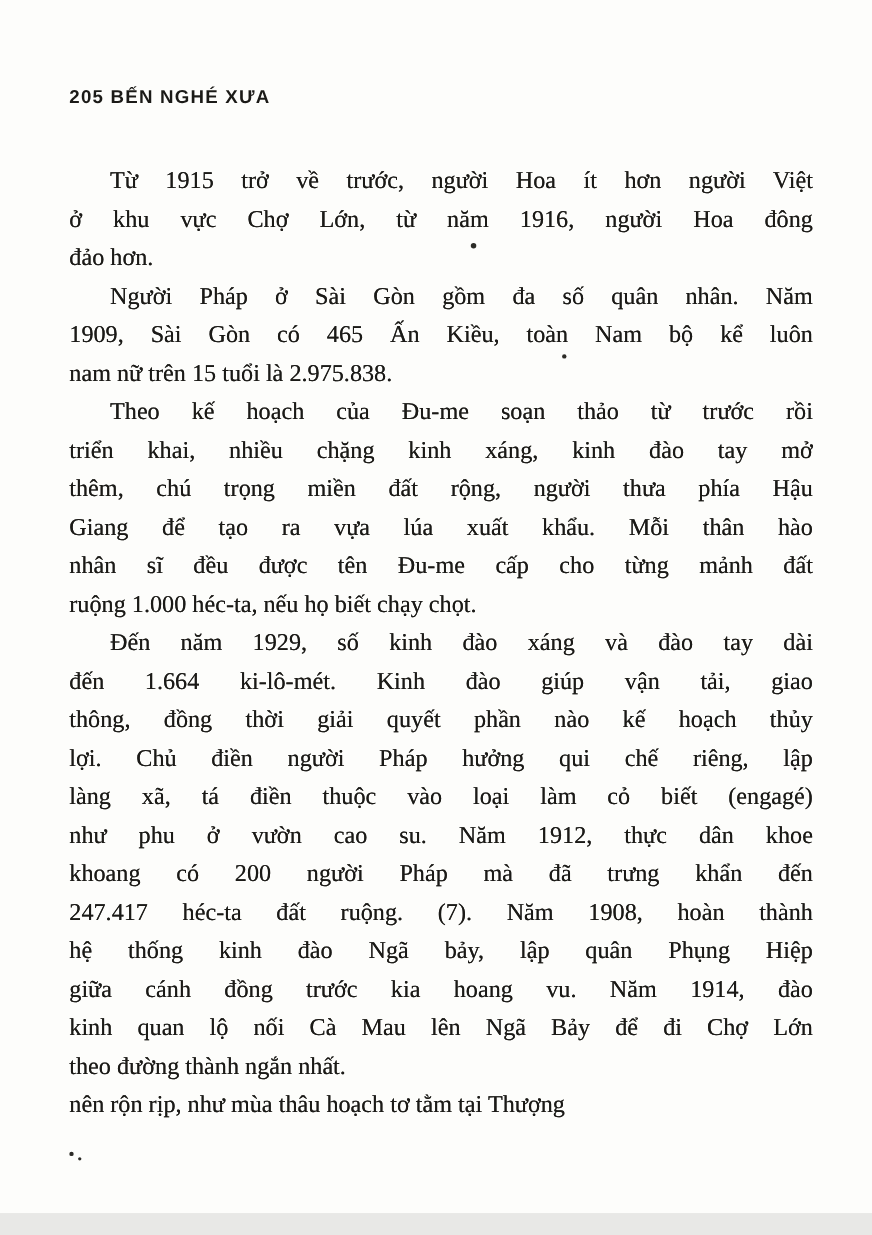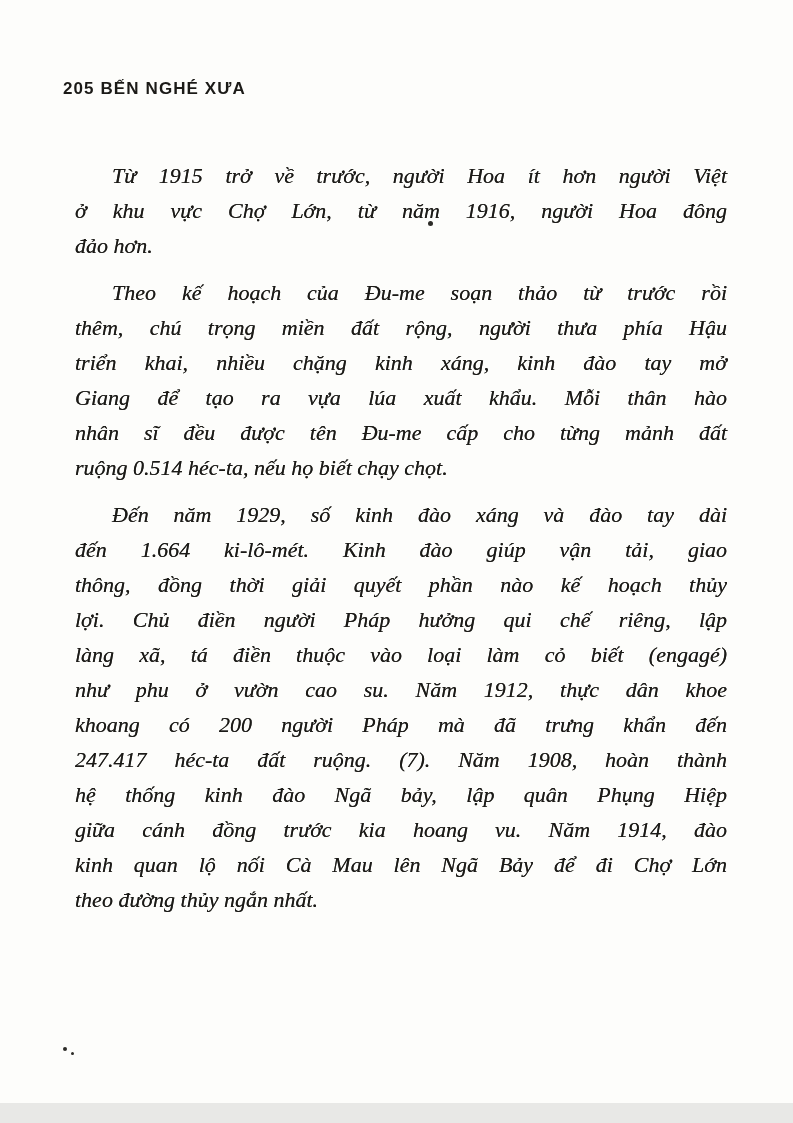--- a/index.html
+++ b/index.html
@@ -31,21 +31,21 @@
   }
   .body-text {
     position: absolute;
     left: 63px;
     top: 146px;
     width: 676px;
     font-size: 22px;
     line-height: 35px;
     text-shadow: 0 0 0.5px rgba(26, 25, 21, 0.85);
   }
-  .para { margin: 12px; font-style: italic; }
+  .para { margin: 0; }
   .line {
     text-align: justify;
     text-align-last: justify;
     white-space: normal;
     height: 35px;
     overflow: visible;
   }
   .line.first { text-indent: 37px; }
   .line.last {
     text-align: left;
@@ -67,42 +67,48 @@
 <div class="page">
   <div class="running-header">205 BẾN NGHÉ XƯA</div>
 
   <div class="body-text">
       <div class="para">
         <div class="line first">Từ 1915 trở về trước, người Hoa ít hơn người Việt</div>
         <div class="line">ở khu vực Chợ Lớn, từ năm 1916, người Hoa đông</div>
         <div class="line last">đảo hơn.</div>
       </div>
       <div class="para">
+        <div class="line first">Người Pháp ở Sài Gòn gồm đa số quân nhân. Năm</div>
+        <div class="line">1909, Sài Gòn có 465 Ấn Kiều, toàn Nam bộ kể luôn</div>
+        <div class="line last">nam nữ trên 15 tuổi là 2.975.838.</div>
+      </div>
+      <div class="para">
         <div class="line first">Theo kế hoạch của Đu-me soạn thảo từ trước rồi</div>
+        <div class="line">triển khai, nhiều chặng kinh xáng, kinh đào tay mở</div>
         <div class="line">thêm, chú trọng miền đất rộng, người thưa phía Hậu</div>
-        <div class="line">triển khai, nhiều chặng kinh xáng, kinh đào tay mở</div>
         <div class="line">Giang để tạo ra vựa lúa xuất khẩu. Mỗi thân hào</div>
         <div class="line">nhân sĩ đều được tên Đu-me cấp cho từng mảnh đất</div>
-        <div class="line last">ruộng 0.514 héc-ta, nếu họ biết chạy chọt.</div>
+        <div class="line last">ruộng 1.000 héc-ta, nếu họ biết chạy chọt.</div>
       </div>
       <div class="para">
         <div class="line first">Đến năm 1929, số kinh đào xáng và đào tay dài</div>
         <div class="line">đến 1.664 ki-lô-mét. Kinh đào giúp vận tải, giao</div>
         <div class="line">thông, đồng thời giải quyết phần nào kế hoạch thủy</div>
         <div class="line">lợi. Chủ điền người Pháp hưởng qui chế riêng, lập</div>
         <div class="line">làng xã, tá điền thuộc vào loại làm cỏ biết (engagé)</div>
         <div class="line">như phu ở vườn cao su. Năm 1912, thực dân khoe</div>
         <div class="line">khoang có 200 người Pháp mà đã trưng khẩn đến</div>
         <div class="line">247.417 héc-ta đất ruộng. (7). Năm 1908, hoàn thành</div>
         <div class="line">hệ thống kinh đào Ngã bảy, lập quân Phụng Hiệp</div>
         <div class="line">giữa cánh đồng trước kia hoang vu. Năm 1914, đào</div>
         <div class="line">kinh quan lộ nối Cà Mau lên Ngã Bảy để đi Chợ Lớn</div>
-        <div class="line last">theo đường thủy ngắn nhất.</div>
+        <div class="line last">theo đường thành ngắn nhất.</div>
       </div>
       <div class="para">
+        <div class="line last">nên rộn rịp, như mùa thâu hoạch tơ tằm tại Thượng</div>
       </div>
     </div>
 
   <div class="speck s1"></div>
   <div class="speck s2"></div>
   <div class="speck s3"></div>
   <div class="speck s4"></div>
 </div>
 
 </body></html>

